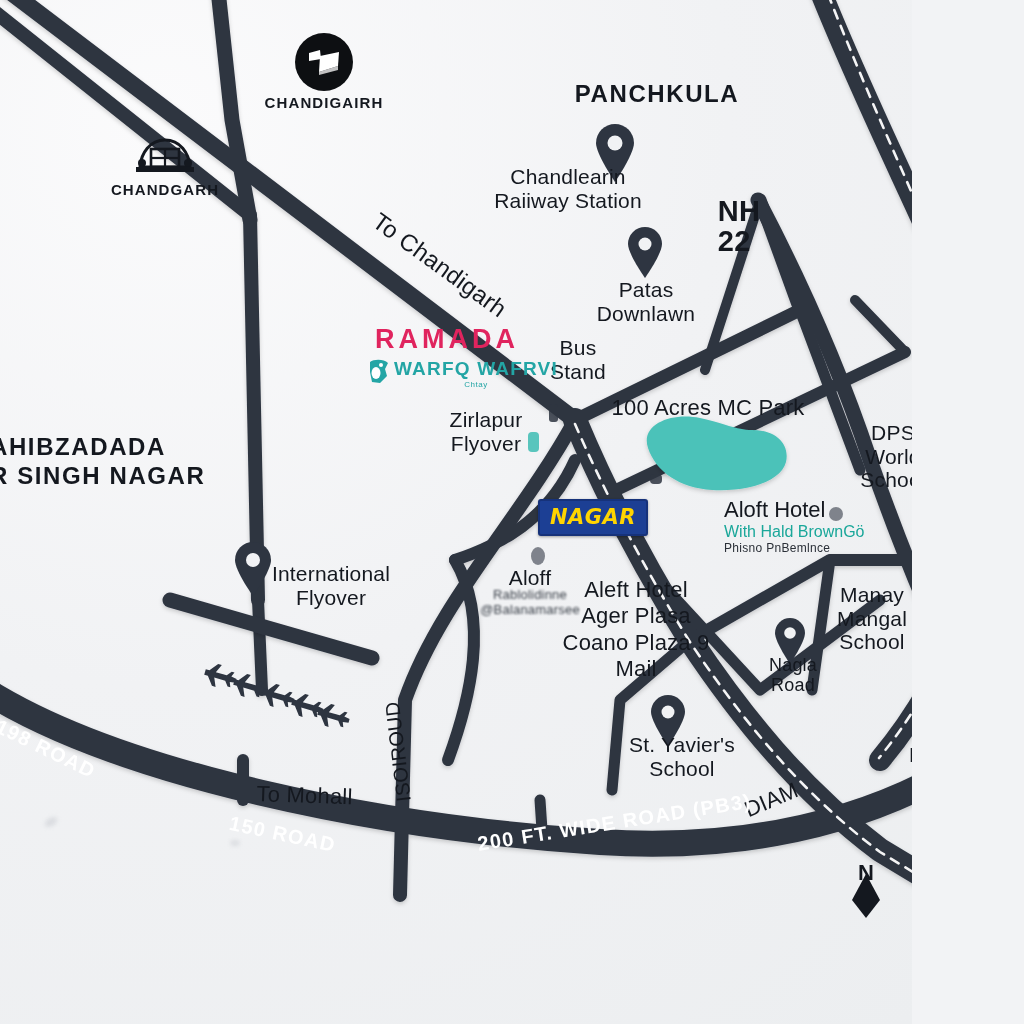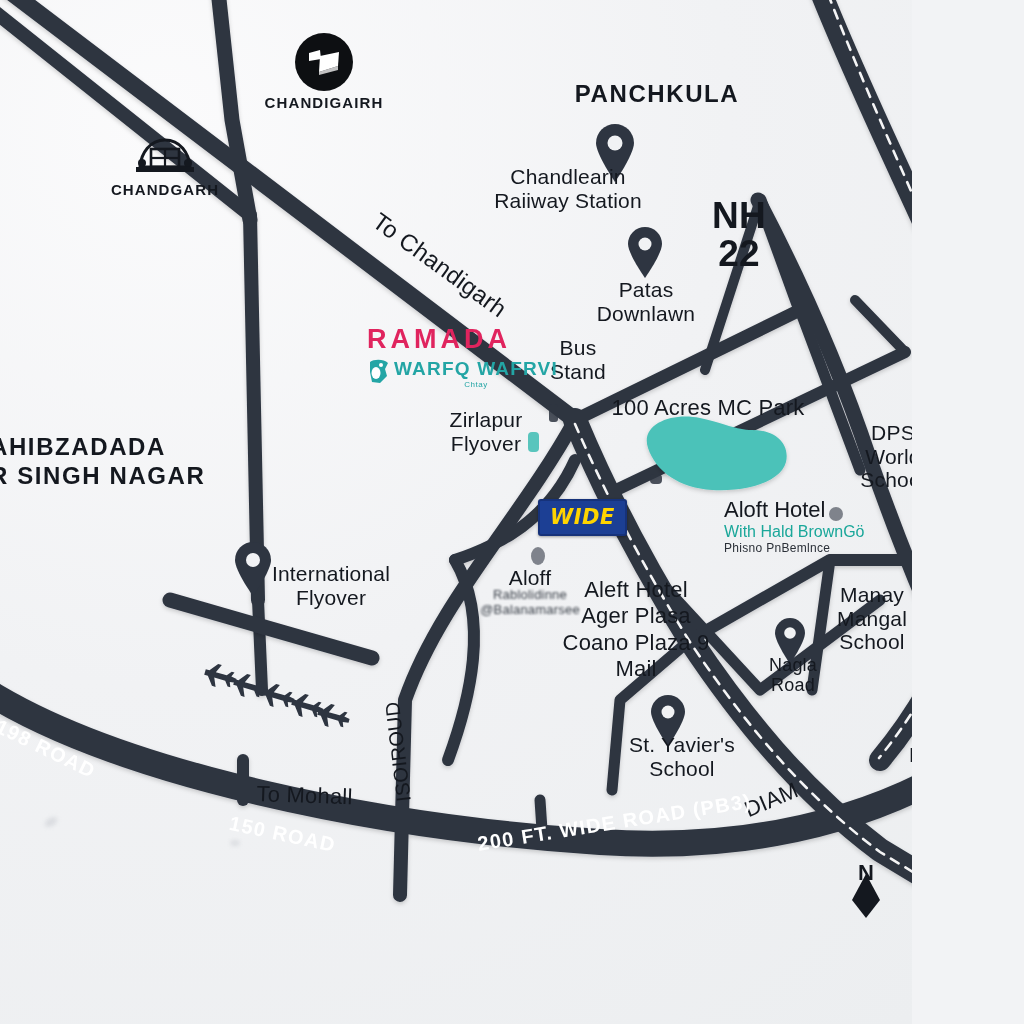--- a/index.html
+++ b/index.html
@@ -16,21 +16,21 @@
   }
   svg.layer{position:absolute;left:0;top:0;width:1024px;height:1024px;}
   .lbl{
     position:absolute;color:#14181f;line-height:1.12;
     white-space:pre-line;letter-spacing:.2px;
   }
   .lbl.ctr{text-align:center;transform:translateX(-50%);}
   .poi-name{font-size:21px;text-align:center;transform:translateX(-50%);}
   .city{font-size:24px;font-weight:bold;letter-spacing:1.6px;}
   .road-lbl{color:#ffffff;font-size:20px;font-weight:bold;letter-spacing:1.3px;}
-  .hwy{font-size:37px;font-weight:bold;text-align:center;line-height:1.02;transform:translateX(-50%);}
+  .hwy{font-size:29px;font-weight:bold;line-height:1.02;transform:translateX(-50%);}
   .brand-ramada{
     color:#e0245e;font-size:27px;font-weight:bold;letter-spacing:4px;
   }
   .brand-wyn{color:#23a5a5;font-size:19px;font-weight:bold;letter-spacing:1.2px;}
   .brand-wyn-sub{color:#23a5a5;font-size:8px;letter-spacing:.5px;text-align:center;}
   .metro{
     position:absolute;background:#1c3f94;border:2px solid #16327a;border-radius:3px;
     padding:4px 10px 5px;box-shadow:0 1px 3px rgba(0,0,0,.35);
   }
   .metro span{
@@ -226,36 +226,36 @@
 
   <div class="lbl poi-name" style="left:530px;top:566px;">Aloff</div>
   <div class="lbl aloff-sub" style="left:530px;top:588px;">Rablolidinne
 @Balanamarsee</div>
 
   <div class="lbl poi-name" style="left:636px;top:577px;font-size:22px;line-height:1.2;">Aleft Hotel
 Ager Plasa
 Coano Plaza 9
 Mail</div>
 
-  <div class="lbl brand-ramada" style="left:367px;top:324px;">RAMADA</div>
+  <div class="lbl brand-ramada" style="left:375px;top:324px;">RAMADA</div>
 
   <div style="position:absolute;left:368px;top:358px;display:flex;align-items:flex-start;gap:4px;">
     <svg width="22" height="28" viewBox="0 0 22 28">
       <path d="M2,4 C6,1 16,1 20,5 L17,11 L19,18 L12,25 L4,24 L2,14 Z" fill="#23a5a5"></path>
       <ellipse cx="8" cy="15" rx="4.5" ry="6" fill="#ffffff"></ellipse>
       <circle cx="13" cy="7" r="2" fill="#ffffff"></circle>
     </svg>
     <div>
       <div class="brand-wyn">WARFQ WAFRVI</div>
       <div class="brand-wyn-sub">Chtay</div>
     </div>
   </div>
 
   <div class="metro" style="left:538px;top:499px;">
-    <span>WIDE</span>
+    <span>NAGAR</span>
   </div>
 
   <div style="position:absolute;left:724px;top:497px;">
     <div class="aloft-main">Aloft Hotel</div>
     <div class="aloft-sub">With Hald BrownGö</div>
     <div class="aloft-sub2">Phisno  PnBemlnce</div>
   </div>
 
   <div class="lbl rot" style="left:383px;top:208px;font-size:24px;transform:rotate(36deg);">To Chandigarh</div>
 

